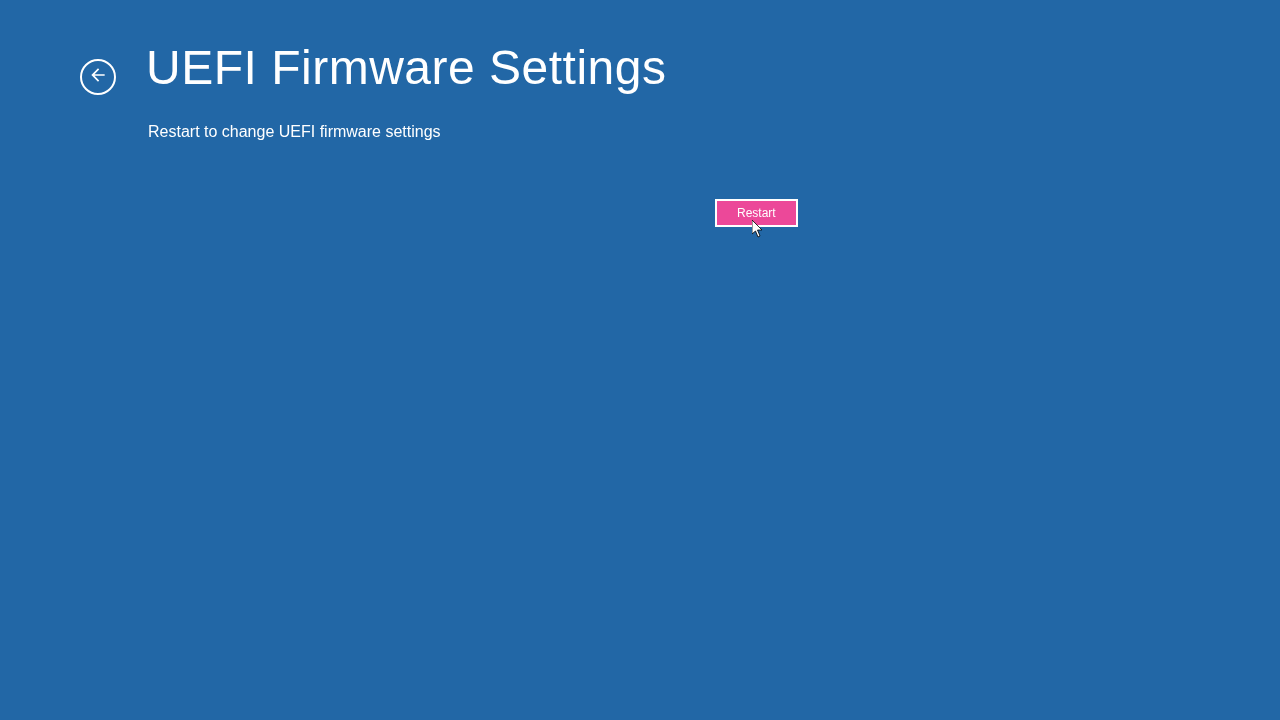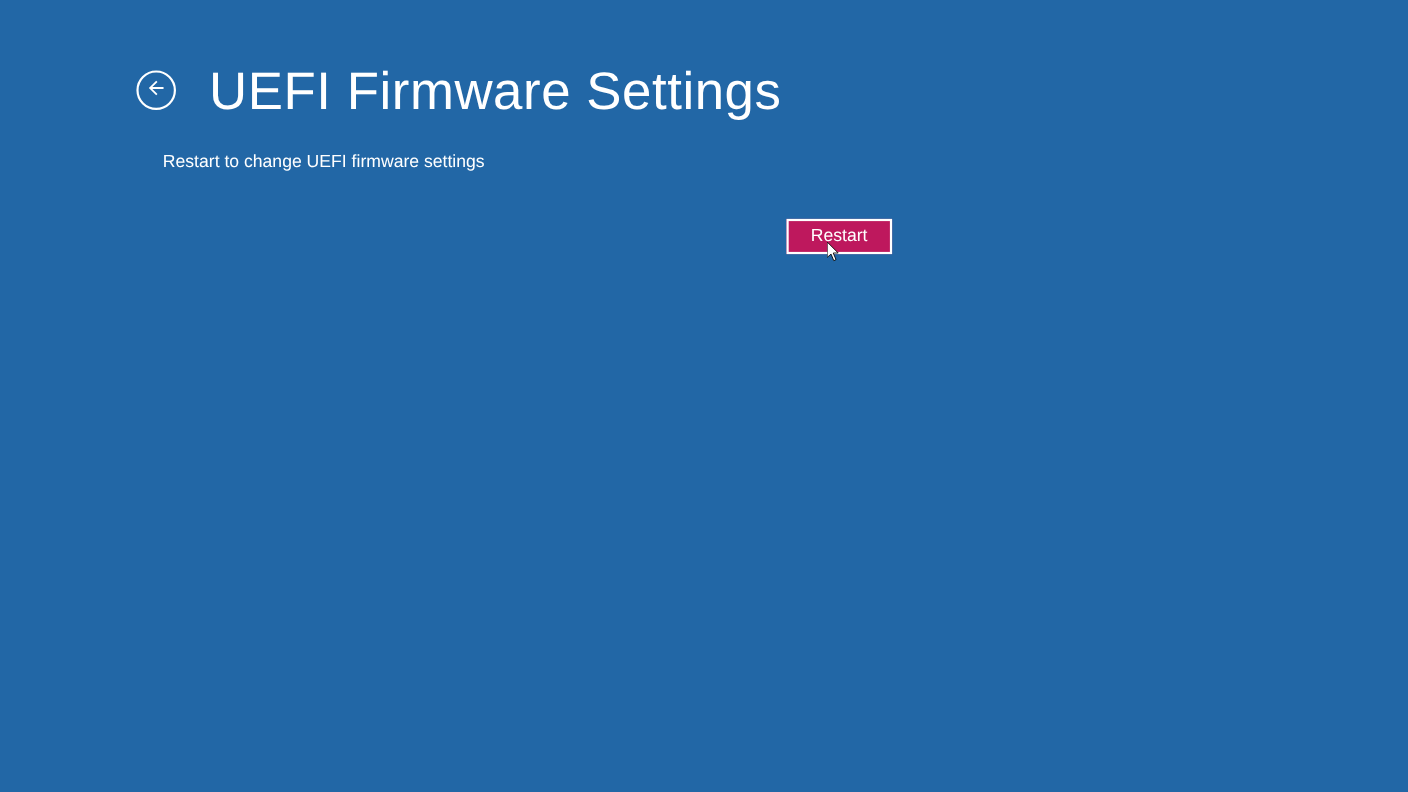--- a/index.html
+++ b/index.html
@@ -11,24 +11,23 @@
       width: 1280px;
       height: 720px;
       background-color: #2267a6;
       font-family: "Segoe UI Light", "Segoe UI", Arial, sans-serif;
       color: #ffffff;
       overflow: hidden;
       position: relative;
     }
     .header {
       display: flex;
-      align-items: flex-start;
-      padding-top: 56px;
+      align-items: flex-end;
+      padding-top: 40px;
       padding-left: 80px;
-      margin-left: 44px;
     }
     .back-button {
       width: 36px;
       height: 36px;
       border: 2px solid #ffffff;
       border-radius: 50%;
       display: flex;
       align-items: center;
       justify-content: center;
       cursor: pointer;
@@ -52,25 +51,25 @@
       color: #ffffff;
       padding-left: 148px;
       padding-top: 28px;
     }
     .button-row {
       position: absolute;
       top: 199px;
       left: 715px;
     }
     .restart-button {
-      background-color: #be185d;
+      background-color: #ec4899;
       border: 2px solid #ffffff;
       color: #ffffff;
       font-family: "Segoe UI", Arial, sans-serif;
-      font-size: 16px;
+      font-size: 12px;
       padding: 5px 20px;
       cursor: pointer;
       min-width: 78px;
       text-align: center;
     }
     .cursor {
       position: absolute;
       top: 220px;
       left: 752px;
       pointer-events: none;

